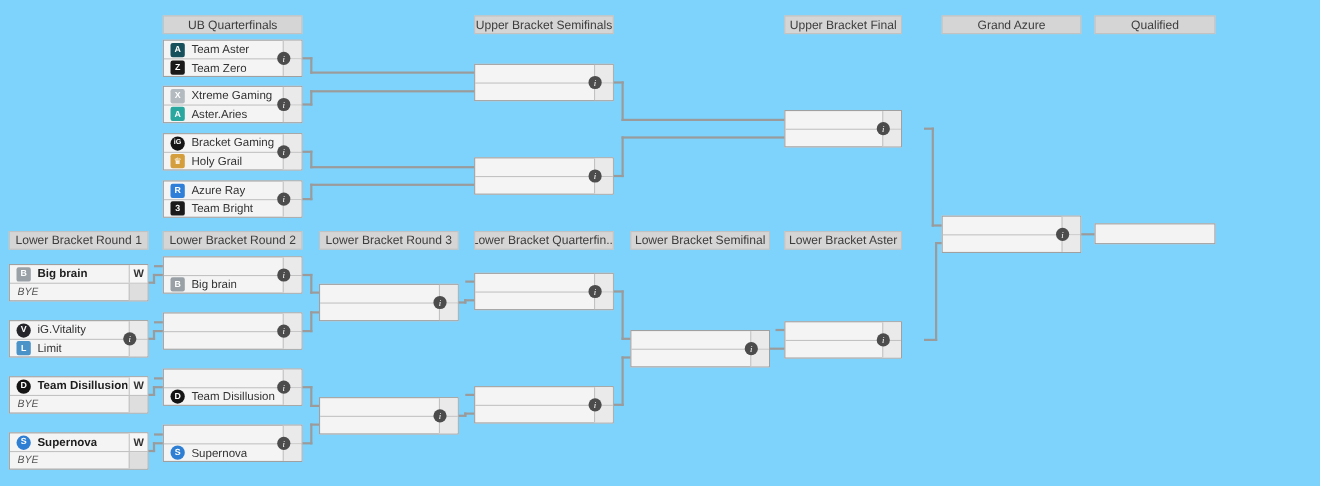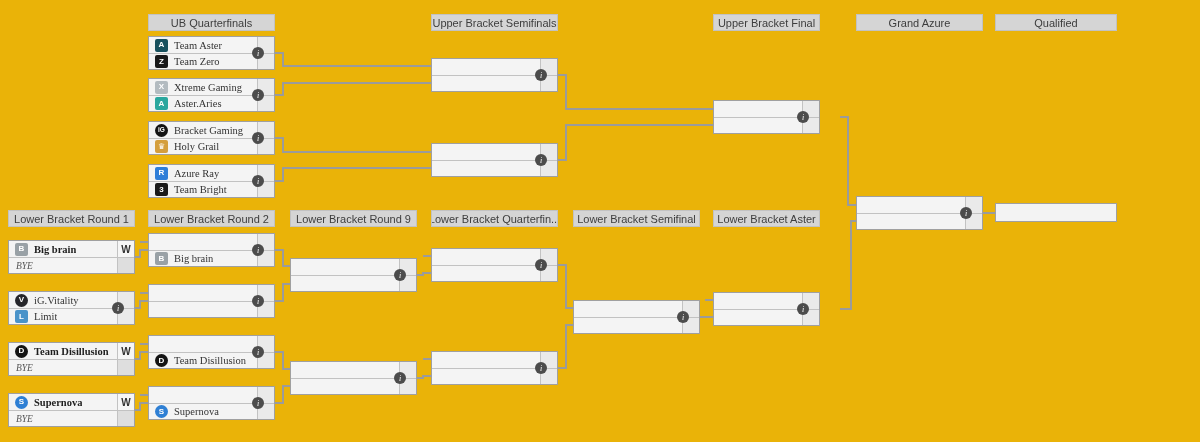--- a/index.html
+++ b/index.html
@@ -1,43 +1,43 @@
 <!DOCTYPE html>
 <html><head>
 <meta charset="utf-8">
 <style>
   html,body{margin:0;padding:0;background:#fff;}
-  #stage{position:relative;width:1200px;height:442px;background:#eab308;overflow:hidden;
+  #stage{position:relative;width:1200px;height:442px;background:#7dd3fc;overflow:hidden;
          font-family:"Liberation Sans","DejaVu Sans",sans-serif;}
   
   .col-L1{left:8px;width:127px}
   .col-1{left:148px;width:127px}
   .col-2{left:290px;width:127px}
   .col-3{left:431px;width:127px}
   .col-4{left:573px;width:127px}
   .col-5{left:713px;width:107px}
   .col-6{left:856px;width:127px}
-  .col-7{left:995px;width:122px}
+  .col-7{left:995px;width:110px}
   
   .hdr{position:absolute;height:17px;box-sizing:border-box;background:#d5d5d5;border:1px solid #c2c2c2;
        font-size:11px;color:#3d3d3d;display:flex;align-items:center;justify-content:center;
        white-space:nowrap;overflow:hidden;}
   
   .match{position:absolute;height:34px;box-sizing:border-box;border:1px solid #a0a0a0;background:#f4f4f4;}
   .row{position:relative;height:16px;display:flex;align-items:center;box-sizing:border-box;}
   .row.b{border-top:1px solid #c2c2c2;}
   .score{position:absolute;right:0;top:0;bottom:0;width:16px;border-left:1px solid #c2c2c2;background:#eaeaea;
          display:flex;align-items:center;justify-content:center;font-size:10px;font-weight:bold;color:#333;}
   .winner .score{background:#f6f6f6;}
   .bye .score{background:#dedede;}
   .ticon{width:13px;height:13px;margin:0 6px 0 6px;border-radius:2px;flex:none;
          color:#fff;font-size:8px;font-weight:bold;display:flex;align-items:center;justify-content:center;line-height:1;}
   .ticon.round{border-radius:50%;}
   .ticon.sm{font-size:6.5px;}
-  .tname{font-size:10.5px;color:#333;white-space:nowrap;overflow:hidden;max-width:82px;font-family:Liberation Serif, serif;}
+  .tname{font-size:10.5px;color:#333;white-space:nowrap;overflow:hidden;max-width:82px;}
   .winner .tname{font-weight:bold;color:#1d1d1d;}
   .bye .tname{font-style:italic;font-size:9.5px;color:#555;margin-left:7px;}
   .info{position:absolute;right:10px;top:10px;width:12px;height:12px;border-radius:50%;background:#4c4c4c;
         color:#fff;font-size:8px;font-style:italic;font-family:"Liberation Serif",serif;
         display:flex;align-items:center;justify-content:center;z-index:3;}
   .slot{position:absolute;height:19px;box-sizing:border-box;border:1px solid #a0a0a0;background:#f3f3f3;}
   
   .hline,.vline{position:absolute;background:#9b9b9b;}
   .hline{height:2px;}
   .vline{width:2px;}
@@ -47,21 +47,21 @@
 
 <div id="stage">
 
   <div class="hdr col-1" style="top:14px">UB Quarterfinals</div>
   <div class="hdr col-3" style="top:14px">Upper Bracket Semifinals</div>
   <div class="hdr col-5" style="top:14px">Upper Bracket Final</div>
   <div class="hdr col-6" style="top:14px">Grand Azure</div>
   <div class="hdr col-7" style="top:14px">Qualified</div>
   <div class="hdr col-L1" style="top:210px">Lower Bracket Round 1</div>
   <div class="hdr col-1" style="top:210px">Lower Bracket Round 2</div>
-  <div class="hdr col-2" style="top:210px">Lower Bracket Round 9</div>
+  <div class="hdr col-2" style="top:210px">Lower Bracket Round 3</div>
   <div class="hdr col-3" style="top:210px">Lower Bracket Quarterfin...</div>
   <div class="hdr col-4" style="top:210px">Lower Bracket Semifinal</div>
   <div class="hdr col-5" style="top:210px">Lower Bracket Aster</div>
 
   <div class="match col-1" style="top:36px">
     <div class="row">
       <span class="ticon" style="background-color: rgb(23, 80, 93);">A</span>
       <span class="tname">Team Aster</span>
       <span class="score"></span>
     </div>

